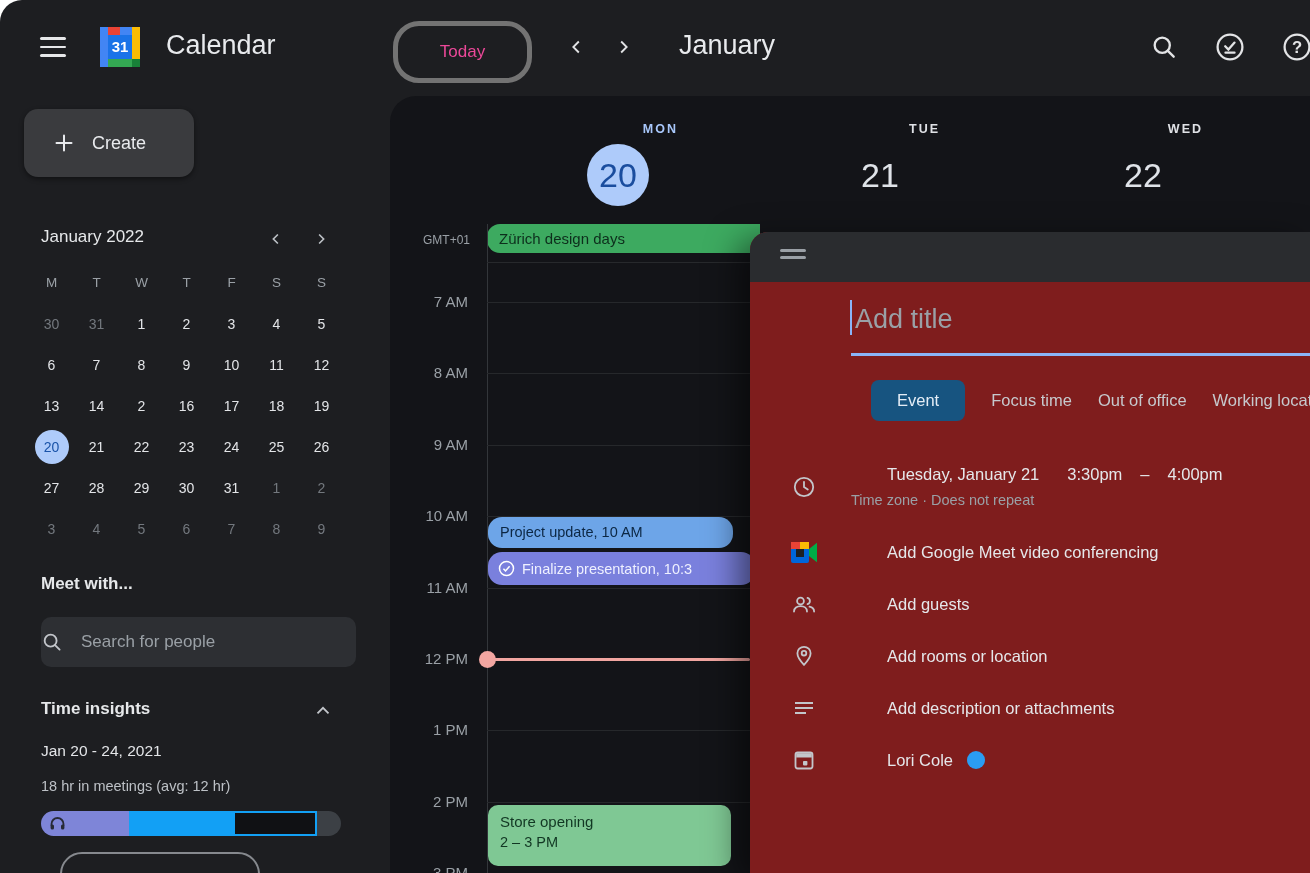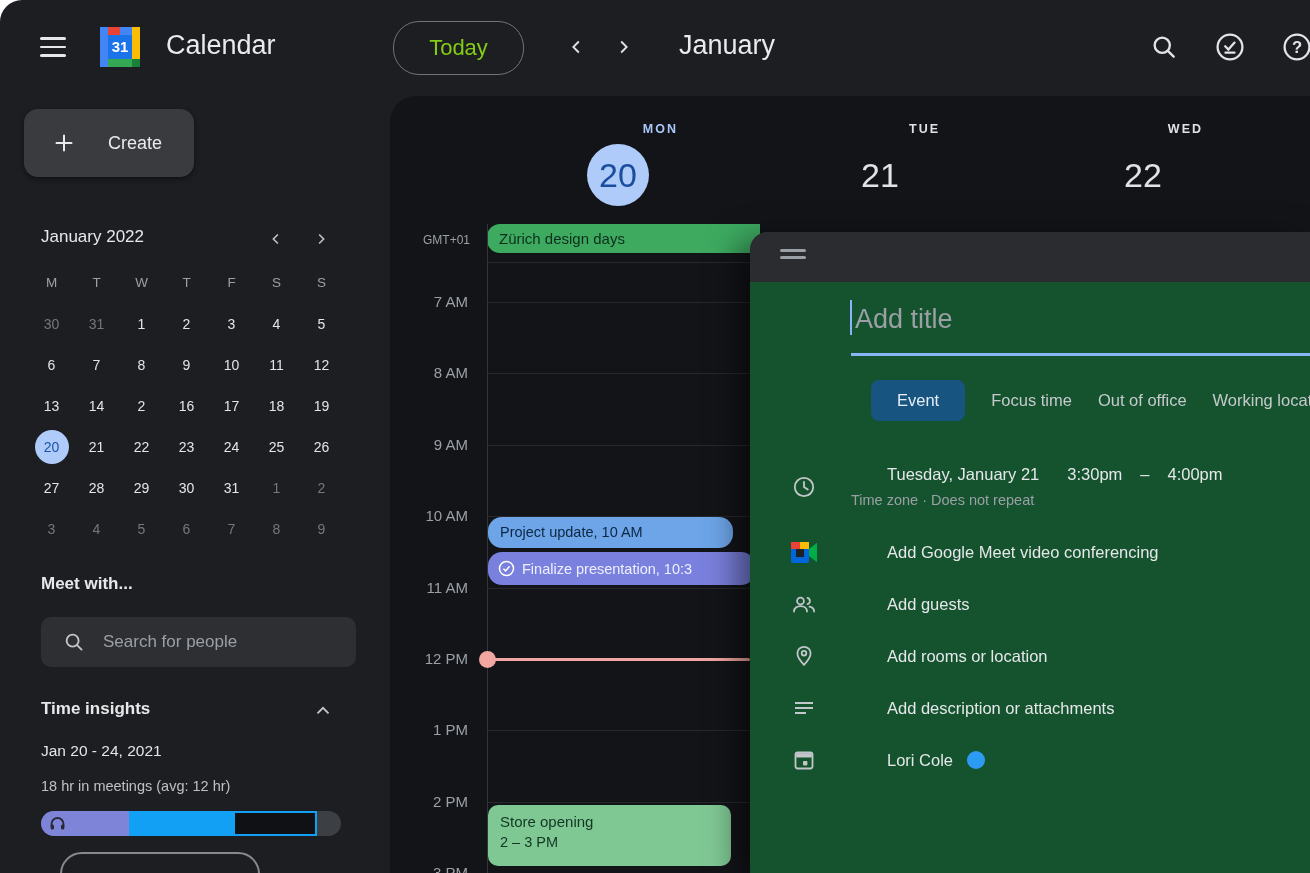--- a/index.html
+++ b/index.html
@@ -13,40 +13,40 @@
   .logo{left:100px;top:27px;width:40px;height:40px;}
   .logo .l-left{position:absolute;left:0;top:0;width:8px;height:40px;background:#4285f4;}
   .logo .l-top{position:absolute;left:8px;top:0;width:12px;height:8px;background:#ea4335;}
   .logo .l-top2{position:absolute;left:20px;top:0;width:12px;height:8px;background:#4285f4;}
   .logo .l-right{position:absolute;left:32px;top:0;width:8px;height:32px;background:#fbbc04;}
   .logo .l-bottom{position:absolute;left:8px;top:32px;width:24px;height:8px;background:#34a853;}
   .logo .l-fold{position:absolute;left:32px;top:32px;width:8px;height:8px;background:#188038;}
   .logo .l-center{position:absolute;left:8px;top:8px;width:24px;height:24px;background:#1a73e8;
        color:#fff;font-size:15px;font-weight:bold;text-align:center;line-height:24px;}
   .app-title{left:166px;top:30px;font-size:27px;color:#e8eaed;}
-  .today-btn{left:393px;top:21px;width:129px;height:52px;border:1px solid #737373;border-radius:26px;
-       display:flex;align-items:center;justify-content:center;font-size:22px;color:#84cc16;cursor:pointer;}
+  .today-btn{left:393px;top:21px;width:129px;height:52px;border:5px solid #737373;border-radius:26px;
+       display:flex;align-items:center;justify-content:center;font-size:17px;color:#ec4899;cursor:pointer;}
   .navbtn{top:29px;width:36px;height:36px;display:flex;align-items:center;justify-content:center;cursor:pointer;}
   .view-title{left:679px;top:30px;font-size:27px;color:#e8eaed;}
   .tbicon{top:27px;width:40px;height:40px;display:flex;align-items:center;justify-content:center;cursor:pointer;}
   
   .create-btn{left:24px;top:109px;width:170px;height:68px;border-radius:14px;background:#3a3b3e;
-       box-shadow:0 2px 5px rgba(0,0,0,.45);display:flex;align-items:center;gap:32px;padding-left:28px;
+       box-shadow:0 2px 5px rgba(0,0,0,.45);display:flex;align-items:center;gap:16px;padding-left:28px;
        box-sizing:border-box;font-size:18px;font-weight:500;cursor:pointer;}
   .mc-title{left:41px;top:227px;font-size:17px;font-weight:500;color:#e6e8ea;}
   .mc-nav{top:227px;width:24px;height:24px;display:flex;align-items:center;justify-content:center;cursor:pointer;}
   .mc-grid{left:29px;top:262px;display:grid;grid-template-columns:repeat(7,45px);grid-auto-rows:41px;}
   .mc-h{display:flex;align-items:center;justify-content:center;color:#9aa0a6;font-size:13.5px;}
   .mc-c{display:flex;align-items:center;justify-content:center;font-size:14px;color:#e3e5e8;cursor:pointer;}
   .mc-c.muted{color:#73787e;}
   .selc{display:flex;align-items:center;justify-content:center;width:34px;height:34px;border-radius:50%;
        background:#aecbfa;color:#1a53a8;font-weight:500;}
   .meet-title{left:41px;top:574px;font-size:17px;font-weight:700;color:#e6e8ea;}
   .people-search{left:41px;top:617px;width:315px;height:50px;border-radius:10px;background:#2d2f33;
-       display:flex;align-items:center;gap:16px;padding-left:22px;box-sizing:border-box;}
+       display:flex;align-items:center;gap:16px;box-sizing:border-box;}
   .people-search input{background:transparent;border:none;outline:none;font-size:17px;color:#e8eaed;
        width:230px;font-family:"Liberation Sans",sans-serif;}
   .people-search input::placeholder{color:#9aa0a6;}
   .ti-title{left:41px;top:699px;font-size:17px;font-weight:700;color:#e6e8ea;}
   .ti-chevron{left:310px;top:699px;width:26px;height:24px;display:flex;align-items:center;justify-content:center;cursor:pointer;}
   .ti-date{left:41px;top:742px;font-size:15.5px;font-weight:500;color:#e3e5e8;}
   .ti-summary{left:41px;top:778px;font-size:14.5px;color:#bdc1c6;}
   #progress-bar{left:41px;top:811px;height:25px;display:flex;border-radius:13px;overflow:hidden;}
   .pseg{display:flex;align-items:center;padding-left:0;box-sizing:border-box;height:25px;flex-shrink:0;}
   .pseg svg{margin-left:8px;}
@@ -71,21 +71,21 @@
        color:#0c2743;font-size:14.5px;font-weight:500;line-height:31px;padding-left:12px;}
   #ev-finalize{left:98px;top:456px;width:267px;height:33px;background:#7a80dd;border-radius:14px;
        color:#eef0ff;font-size:14.5px;font-weight:500;display:flex;align-items:center;gap:7px;
        padding-left:10px;white-space:nowrap;overflow:hidden;}
   #ev-store{left:98px;top:709px;width:243px;height:61px;background:#7fc894;border-radius:10px;
        color:#123723;padding:8px 0 0 12px;font-size:15px;font-weight:500;}
   #ev-store .sttime{font-weight:400;font-size:14.5px;margin-top:4px;}
   #nowline{position:absolute;left:97px;top:562px;width:263px;height:3px;background:#f2a6a1;border-radius:2px;z-index:3;}
   #nowdot{position:absolute;left:89px;top:555px;width:17px;height:17px;border-radius:50%;background:#f2a6a1;z-index:3;}
   
-  .dlg{left:750px;top:232px;width:560px;height:641px;background:#14532d;border-top-left-radius:18px;
+  .dlg{left:750px;top:232px;width:560px;height:641px;background:#7f1d1d;border-top-left-radius:18px;
        box-shadow:-12px 8px 32px rgba(0,0,0,.5);z-index:6;}
   .dlg-header{height:50px;background:#2a2c2f;border-top-left-radius:18px;cursor:grab;}
   .handle{position:absolute;left:30px;top:17px;width:26px;}
   .handle i{display:block;height:2.5px;background:#9aa0a6;border-radius:2px;margin-bottom:4.5px;}
   .dlg-title-input{position:absolute;left:103px;top:64px;width:430px;height:44px;background:transparent;
        border:none;outline:none;font-size:27px;color:#e8eaed;font-family:"Liberation Sans",sans-serif;}
   .dlg-title-input::placeholder{color:#9aa0a6;}
   .caret{position:absolute;left:100px;top:68px;width:2px;height:35px;background:#8ab4f8;}
   .underline{position:absolute;left:101px;right:0;top:121px;height:3px;background:#8ab4f8;}
   #dlg-tabs{position:absolute;left:101px;top:148px;display:flex;align-items:center;gap:26px;white-space:nowrap;}

